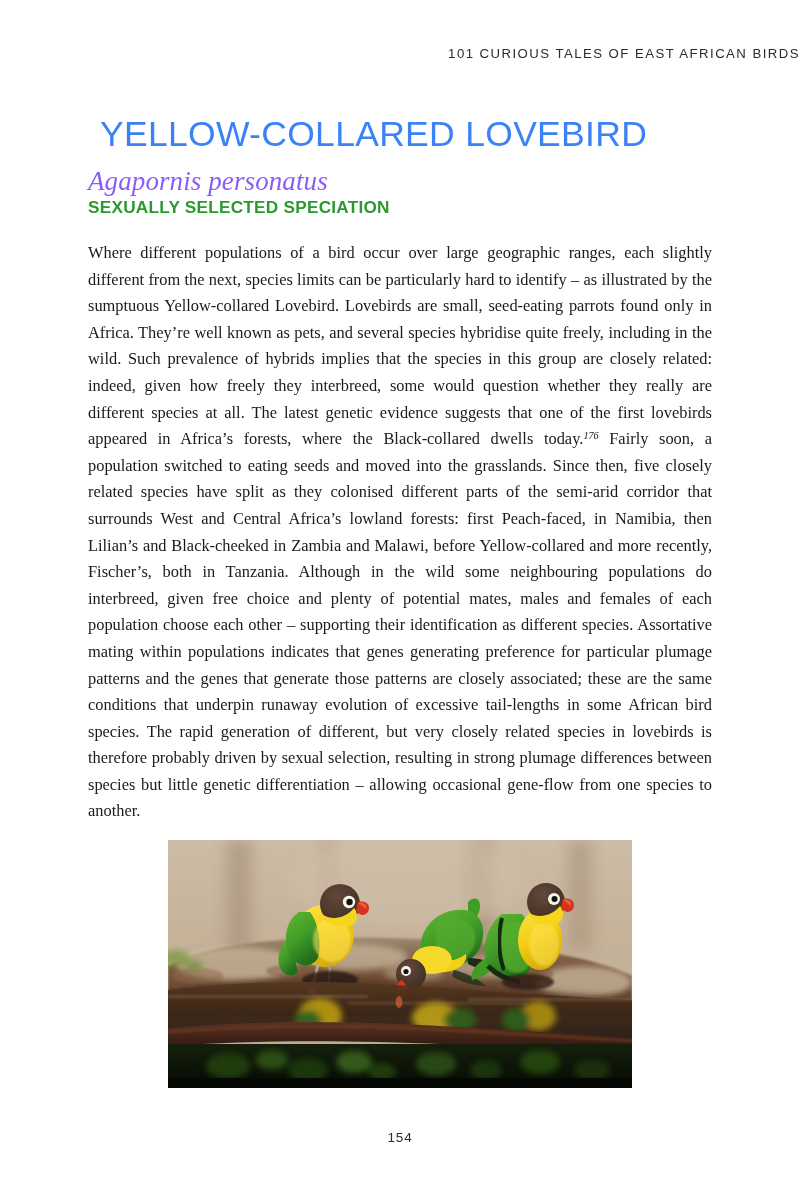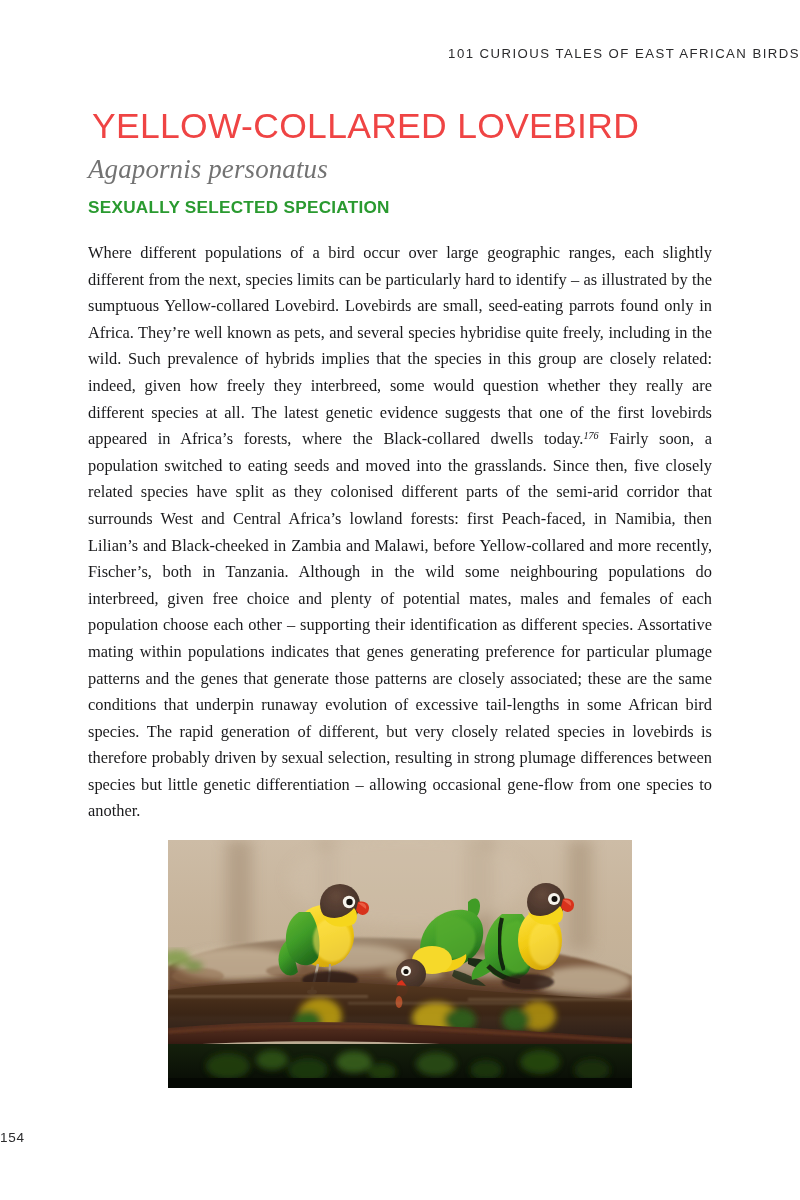--- a/index.html
+++ b/index.html
@@ -36,30 +36,30 @@
     position: absolute;
     left: 88px;
     top: 103px;
     width: 624px;
   }
   .species-title {
     font-family: "Liberation Sans", "DejaVu Sans", sans-serif;
     font-weight: 300;
     font-size: 35.5px;
     letter-spacing: 0.3px;
-    color: #ef4444;
+    color: #3b82f6;
     line-height: 1.12;
-    margin: 4px;
+    margin: 12px;
     white-space: nowrap;
   }
   .scientific-name {
     font-family: "Liberation Serif", "DejaVu Serif", serif;
     font-style: italic;
     font-size: 27px;
-    color: #737373;
+    color: #8b5cf6;
     margin: 8px 0 0 0;
     line-height: 1.1;
     letter-spacing: 0.1px;
   }
 
   
   .section-heading {
     position: absolute;
     left: 88px;
     top: 197px;
@@ -105,21 +105,21 @@
     background: #b8a894;
   }
   .photo-svg { display: block; width: 464px; height: 248px; }
 
   
   .folio {
     position: absolute;
     top: 1130px;
     left: 0;
     width: 800px;
-    text-align: left;
+    text-align: center;
     font-family: "Liberation Sans", "DejaVu Sans", sans-serif;
     font-size: 13.5px;
     font-weight: 300;
     letter-spacing: 0.8px;
     color: #2b2b2d;
   }
 </style>
 </head>
 <body>
 

